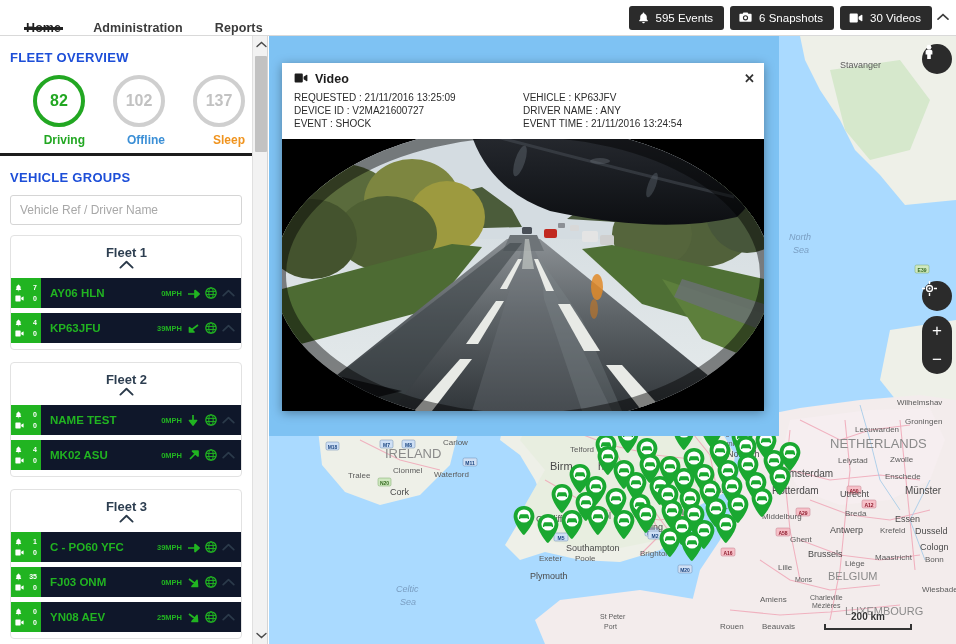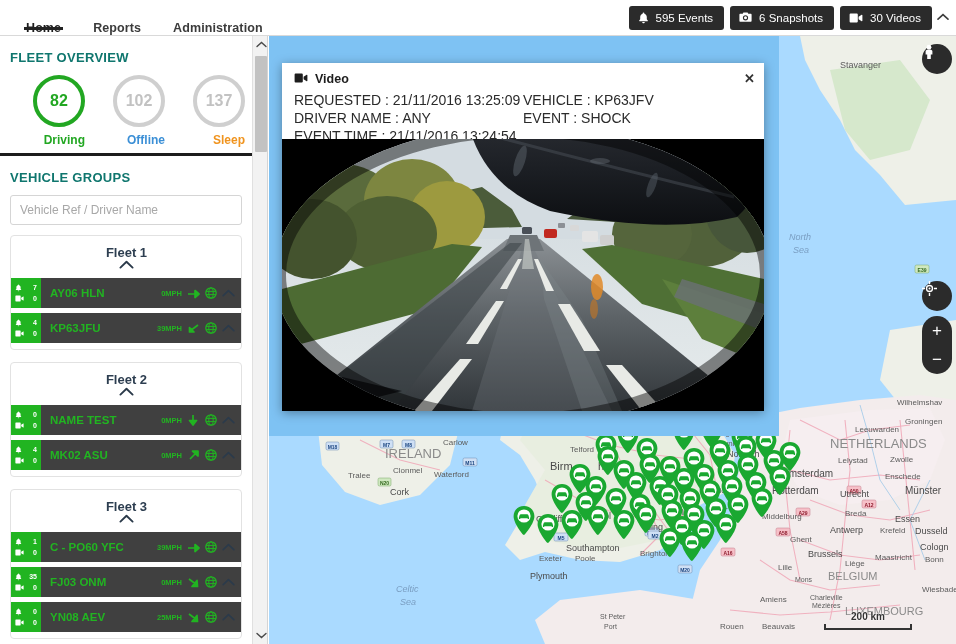--- a/index.html
+++ b/index.html
@@ -43,21 +43,21 @@
     width: 16px; height: 18px; display: flex; align-items: center;
     justify-content: center; color: #444; cursor: pointer;
   }
 
   
   .sidebar {
     position: absolute; top: 36px; left: 0; width: 252px; height: 608px;
     background: #fff; overflow: hidden;
   }
   .sb-section-title {
-    font-size: 13px; font-weight: bold; color: #0f766e;
+    font-size: 13px; font-weight: bold; color: #1d4ed8;
     padding: 14px 0 8px 10px; letter-spacing: .3px;
   }
   .fleet-overview { border-bottom: 3px solid #1d1d1d; padding-bottom: 6px; }
   .donuts { display: flex; justify-content: space-around; padding: 2px 6px 0 6px; }
   .donut-wrap { display: flex; flex-direction: column; align-items: flex-end; width: 78px; cursor: pointer; }
   .donut {
     width: 52px; height: 52px; border-radius: 50%;
     border: 4px solid #cfcfcf; display: flex; align-items: center;
     justify-content: center; font-size: 16px; font-weight: bold; color: #c2c2c2;
   }
@@ -81,21 +81,21 @@
     background: #fff; overflow: hidden;
   }
   .group-head {
     display: flex; align-items: center; justify-content: space-between;
     padding: 9px 10px 9px 11px; cursor: pointer; flex-direction: column;
   }
   .group-name { font-size: 13px; font-weight: bold; color: #2d3e50; }
   .chev { color: #2b3a4a; display: flex; align-items: center; }
 
   .veh-row {
-    display: flex; align-items: stretch; background: #404040;
+    display: flex; align-items: stretch; background: #0f172a;
     margin: 0 0 5px 0; height: 30px; cursor: pointer;
   }
   .veh-row:last-child { margin-bottom: 6px; }
   .badge {
     width: 30px; background: #21b421; color: #fff;
     display: flex; flex-direction: column; justify-content: center;
     padding: 2px 2px; flex: none;
   }
   .badge-line {
     display: flex; align-items: center; justify-content: space-between;
@@ -186,21 +186,21 @@
   .modal-title {
     display: flex; align-items: center; gap: 7px;
     font-size: 12.5px; font-weight: bold; color: #1d1d1d; margin-bottom: 6px;
   }
   .modal-close {
     position: absolute; right: 9px; top: 9px; font-size: 13px;
     color: #333; cursor: pointer; font-weight: bold; line-height: 1;
   }
   .meta-grid {
     display: grid; grid-template-columns: 1fr 1fr; row-gap: 2px;
-    font-size: 14px; color: #2b2b2b;
+    font-size: 10px; color: #2b2b2b;
   }
   .meta-item { white-space: nowrap; }
   .meta-item b { font-weight: normal; }
   .video-frame {
     position: absolute; left: 0; bottom: 0; width: 482px; height: 272px;
     background: #000; overflow: hidden;
   }
   .video-frame svg { position: absolute; top: 0; left: 0; }
   .modal-glow {
     position: absolute; left: 269px; top: 36px; width: 510px; height: 400px;
@@ -211,24 +211,24 @@
 <body>
 
 <div id="app">
 
   <div class="topnav">
     <div class="nav-items">
       <div class="nav-item active">
         <span>Home</span>
       </div>
       <div class="nav-item">
-        <span>Reports</span>
+        <span>Administration</span>
       </div>
       <div class="nav-item">
-        <span>Administration</span>
+        <span>Reports</span>
       </div>
     </div>
     <div class="nav-right">
       <div class="pill">
         <span>
           <svg width="11" height="12" viewBox="0 0 11 12">
               <path fill="#fff" d="M5.5 0.6c-.5 0-.9.4-.9.9v.3C3.2 2.2 2.2 3.5 2.2 5v2.2L1.2 8.6c-.2.3 0 .7.4.7h7.8c.4 0 .6-.4.4-.7L8.8 7.2V5c0-1.5-1-2.8-2.4-3.2v-.3c0-.5-.4-.9-.9-.9zM4.2 10c0 .7.6 1.3 1.3 1.3S6.8 10.7 6.8 10H4.2z"></path>
             </svg>
         </span>
         <span>595 Events</span>
@@ -1177,20 +1177,21 @@
           <svg width="14" height="10" viewBox="0 0 14 10">
               <path fill="#1d1d1d" d="M.6 1.4C.6.9 1 .5 1.5.5h6.4c.5 0 .9.4.9.9v7.2c0 .5-.4.9-.9.9H1.5c-.5 0-.9-.4-.9-.9V1.4zm9 2.3l3.1-1.9c.3-.2.7 0 .7.4v5.6c0 .4-.4.6-.7.4L9.6 6.3V3.7z"></path>
             </svg>
         </span>
         <span>Video</span>
       </div>
       <div class="modal-close">✕</div>
       <div class="meta-grid" id="meta-grid">
           <div class="meta-item"><b>REQUESTED :</b> <span>21/11/2016 13:25:09</span></div>
           <div class="meta-item"><b>VEHICLE :</b> <span>KP63JFV</span></div>
+          <div class="meta-item"><b>DEVICE ID :</b> <span>V2MA21600727</span></div>
           <div class="meta-item"><b>DRIVER NAME :</b> <span>ANY</span></div>
           <div class="meta-item"><b>EVENT :</b> <span>SHOCK</span></div>
           <div class="meta-item"><b>EVENT TIME :</b> <span>21/11/2016 13:24:54</span></div>
         </div>
     </div>
 
     <div class="video-frame">
       <svg width="482" height="272" viewBox="0 0 482 272">
         <defs>
           <clipPath id="lens">

